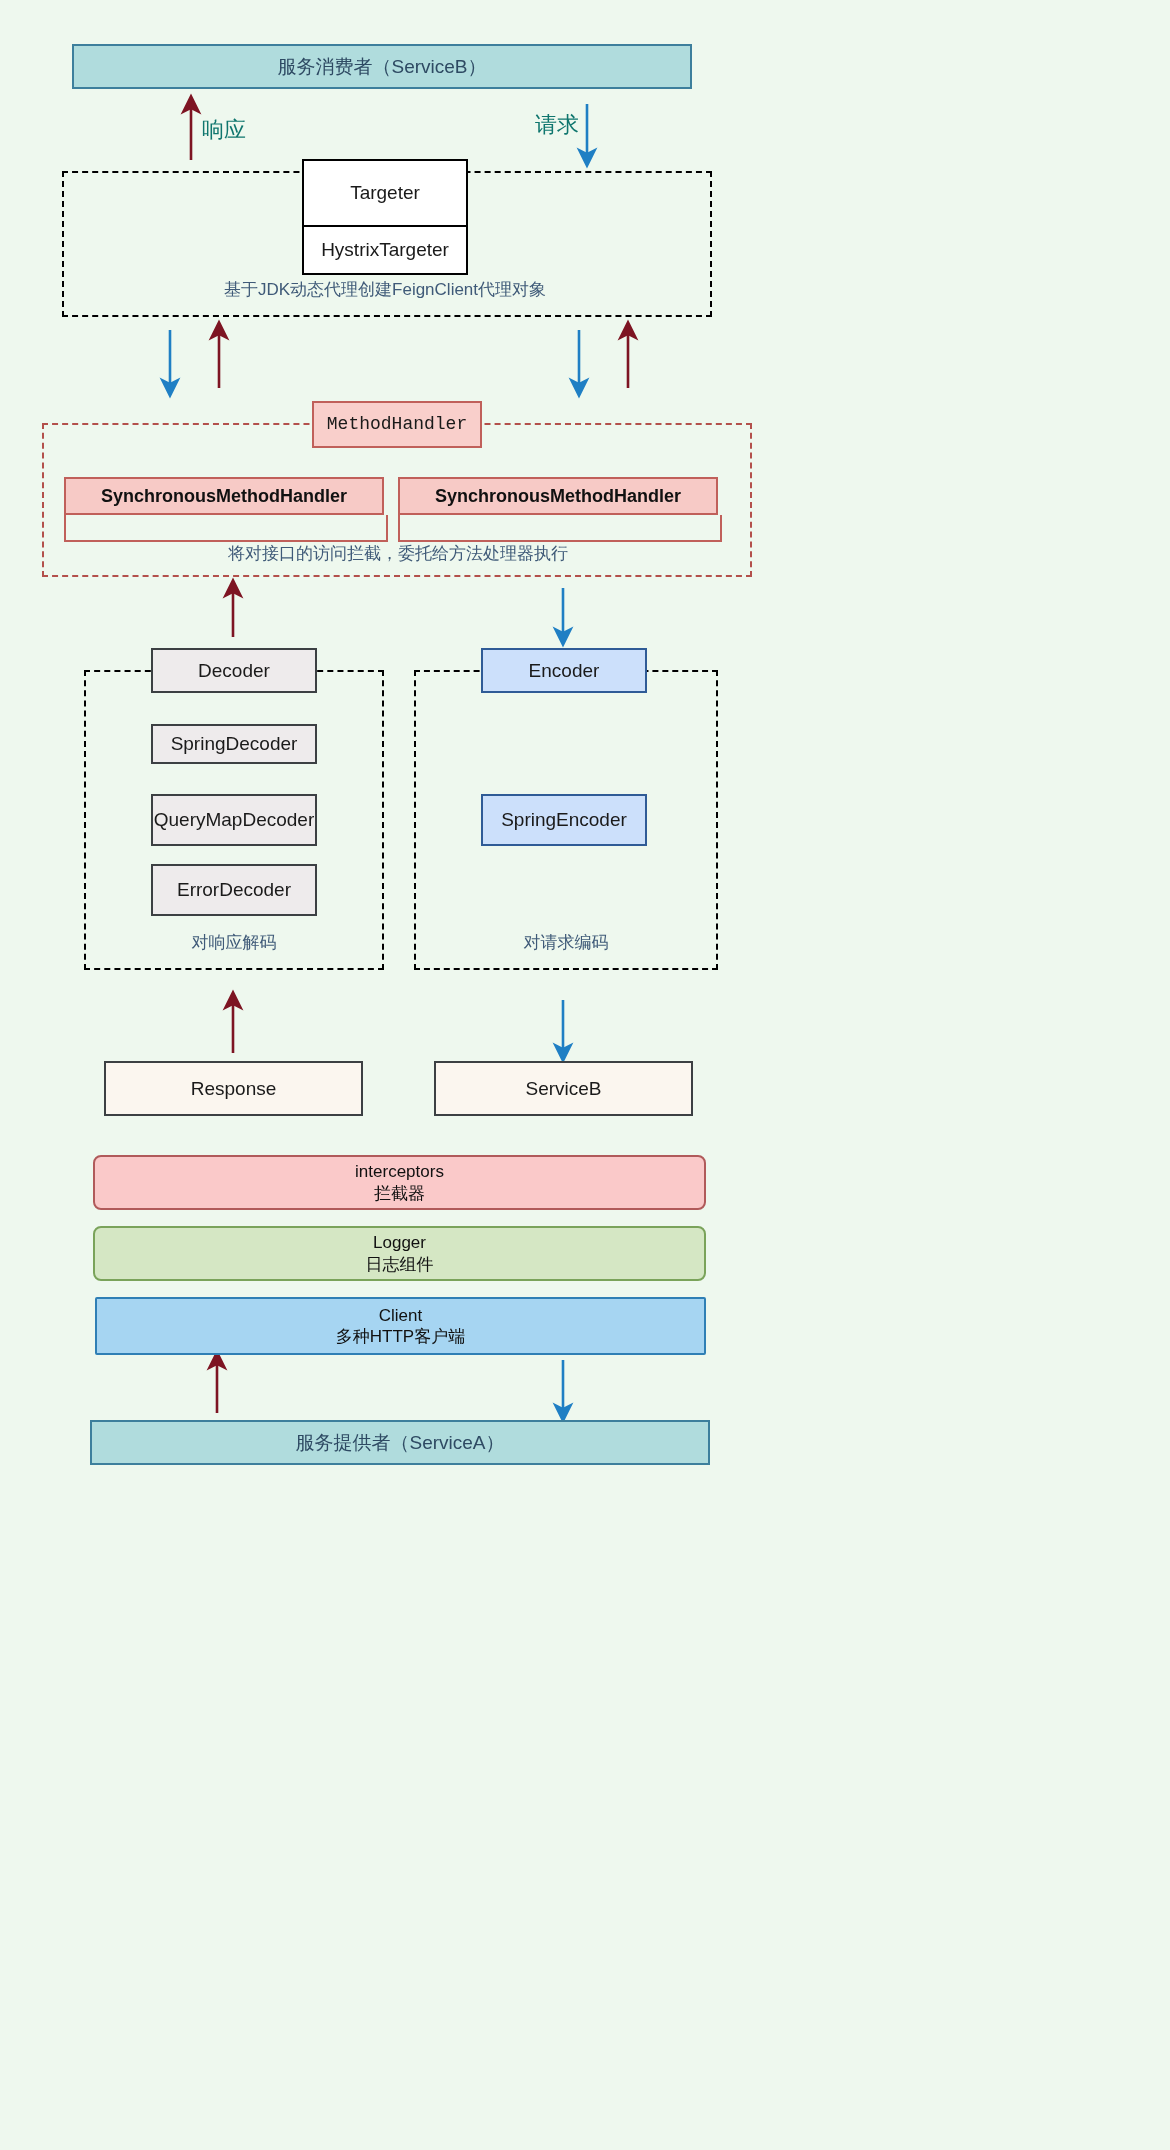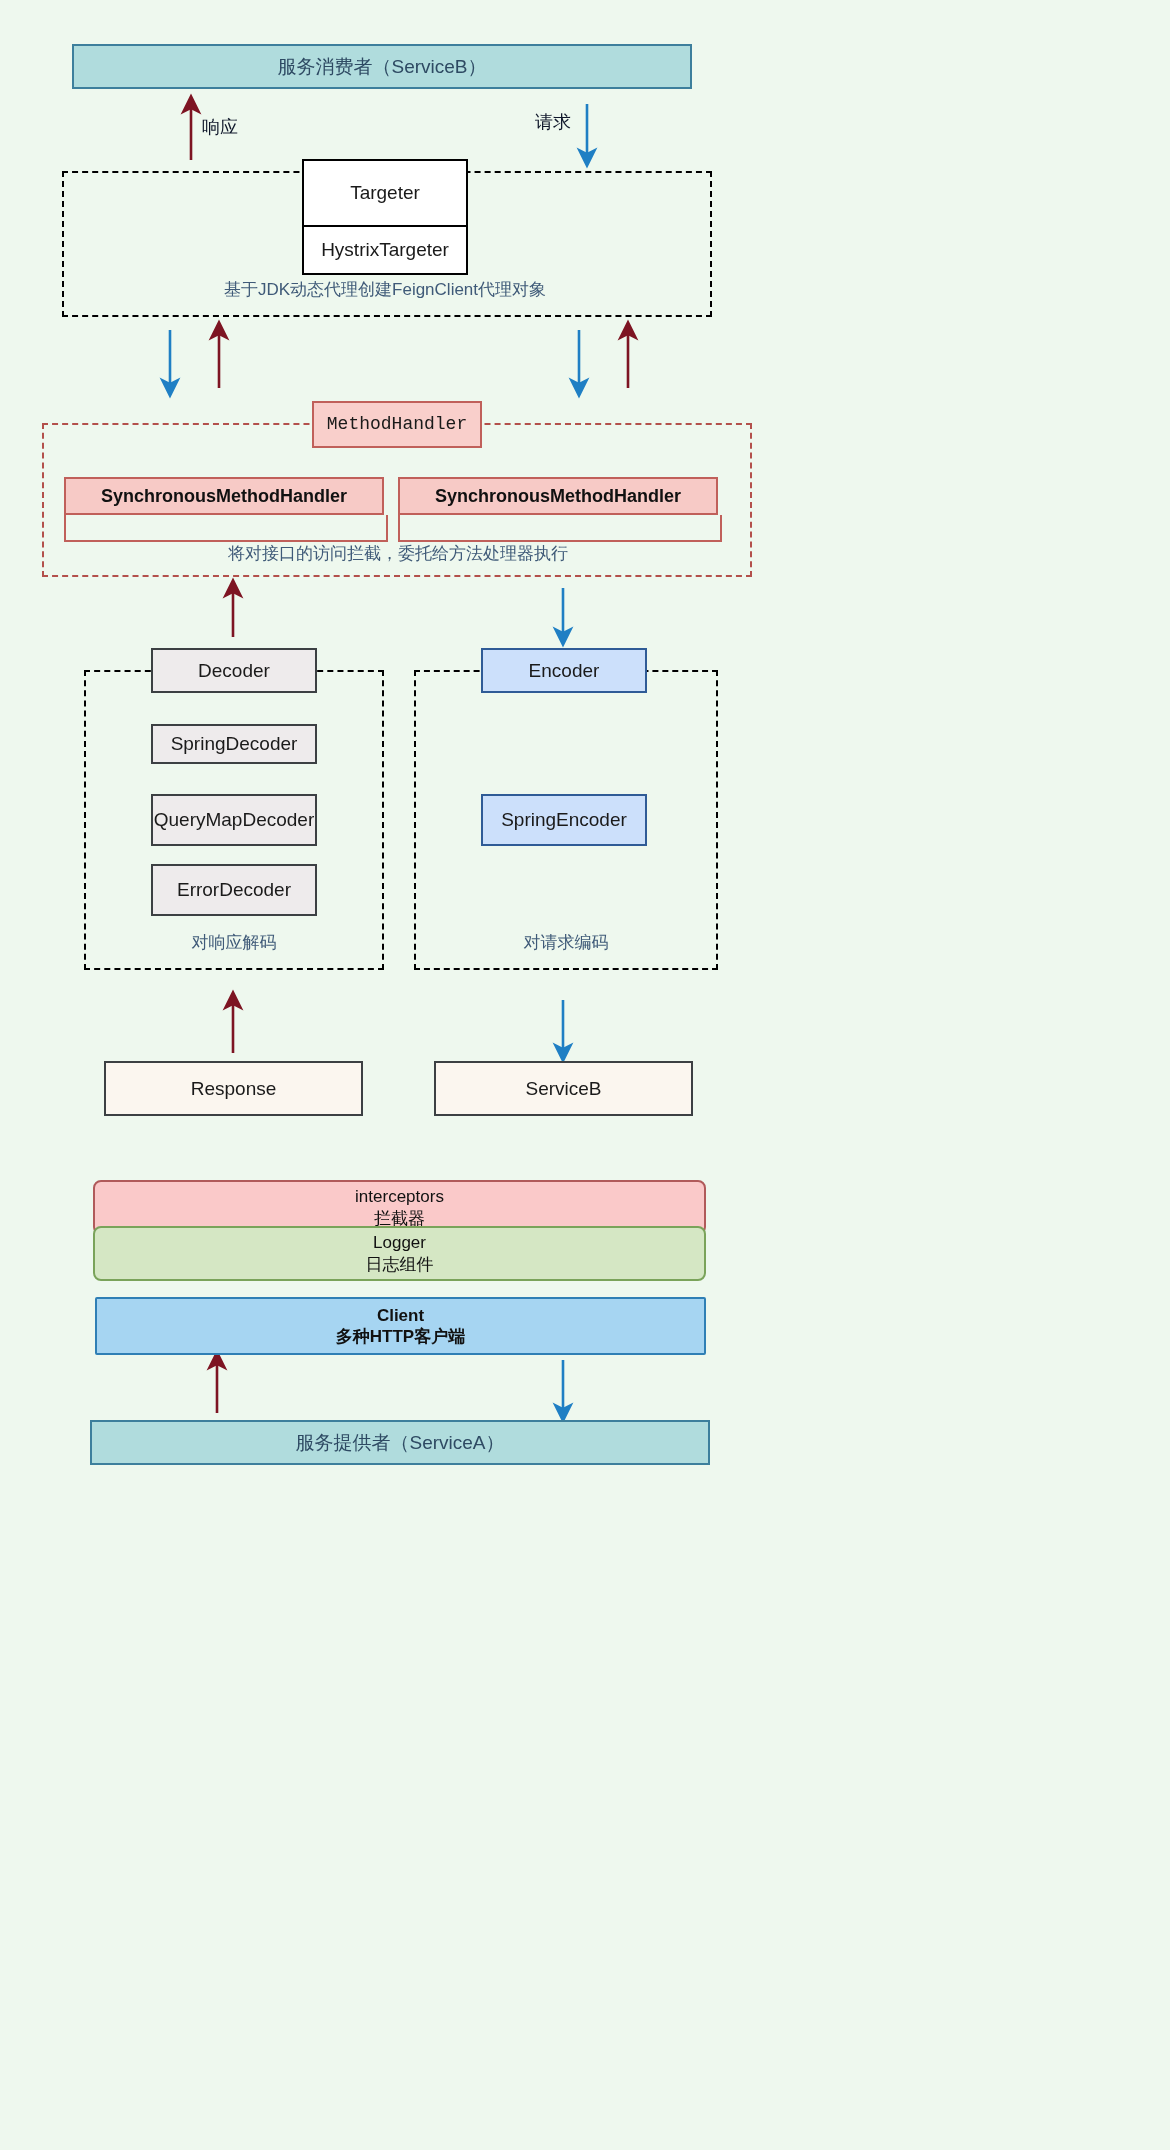--- a/index.html
+++ b/index.html
@@ -100,38 +100,38 @@
     color: #1a1a1a;
     font-size: 19px;
   }
 
   
   .stack-bar {
     border-radius: 8px;
     font-size: 17px;
     color: #111;
   }
-  .stack-pink  { background: #fac9c9; border: 2px solid #b05a5a; margin-top: 25px; }
+  .stack-pink  { background: #fac9c9; border: 2px solid #b05a5a; }
   .stack-green { background: #d5e7c4; border: 2px solid #7aa35a; }
   .stack-blue  { background: #a6d5f2; border: 2px solid #2f7fb5; }
 
   
   .caption {
     position: absolute;
     color: #3f5a78;
     font-size: 17px;
     text-align: center;
     white-space: nowrap;
   }
 
   
   .arrow-label {
     position: absolute;
-    color: #0f172a;
-    font-size: 18px;
+    color: #0f766e;
+    font-size: 22px;
     white-space: nowrap;
   }
 
   svg.arrows {
     position: absolute;
     left: 0; top: 0;
     width: 1170px;
     height: 2150px;
     pointer-events: none;
   }
@@ -259,21 +259,21 @@
   <div class="box stack-bar stack-pink twoline" style="left:93px; top:1155px; width:613px; height:55px; flex-direction:column;">
     <span>interceptors</span>
     <span>拦截器</span>
   </div>
 
   <div class="box stack-bar stack-green twoline" style="left:93px; top:1226px; width:613px; height:55px; flex-direction:column;">
     <span>Logger</span>
     <span>日志组件</span>
   </div>
 
-  <div class="box stack-bar stack-blue twoline" style="left:95px; top:1297px; width:611px; height:58px; border-radius:2px; flex-direction:column;font-weight:bold;">
+  <div class="box stack-bar stack-blue twoline" style="left:95px; top:1297px; width:611px; height:58px; border-radius:2px; flex-direction:column;">
     <span>Client</span>
     <span>多种HTTP客户端</span>
   </div>
 
   <div class="box service-bar" style="left:90px; top:1420px; width:620px; height:45px;">
     <span>服务提供者（ServiceA）</span>
   </div>
 
 </div>
 

